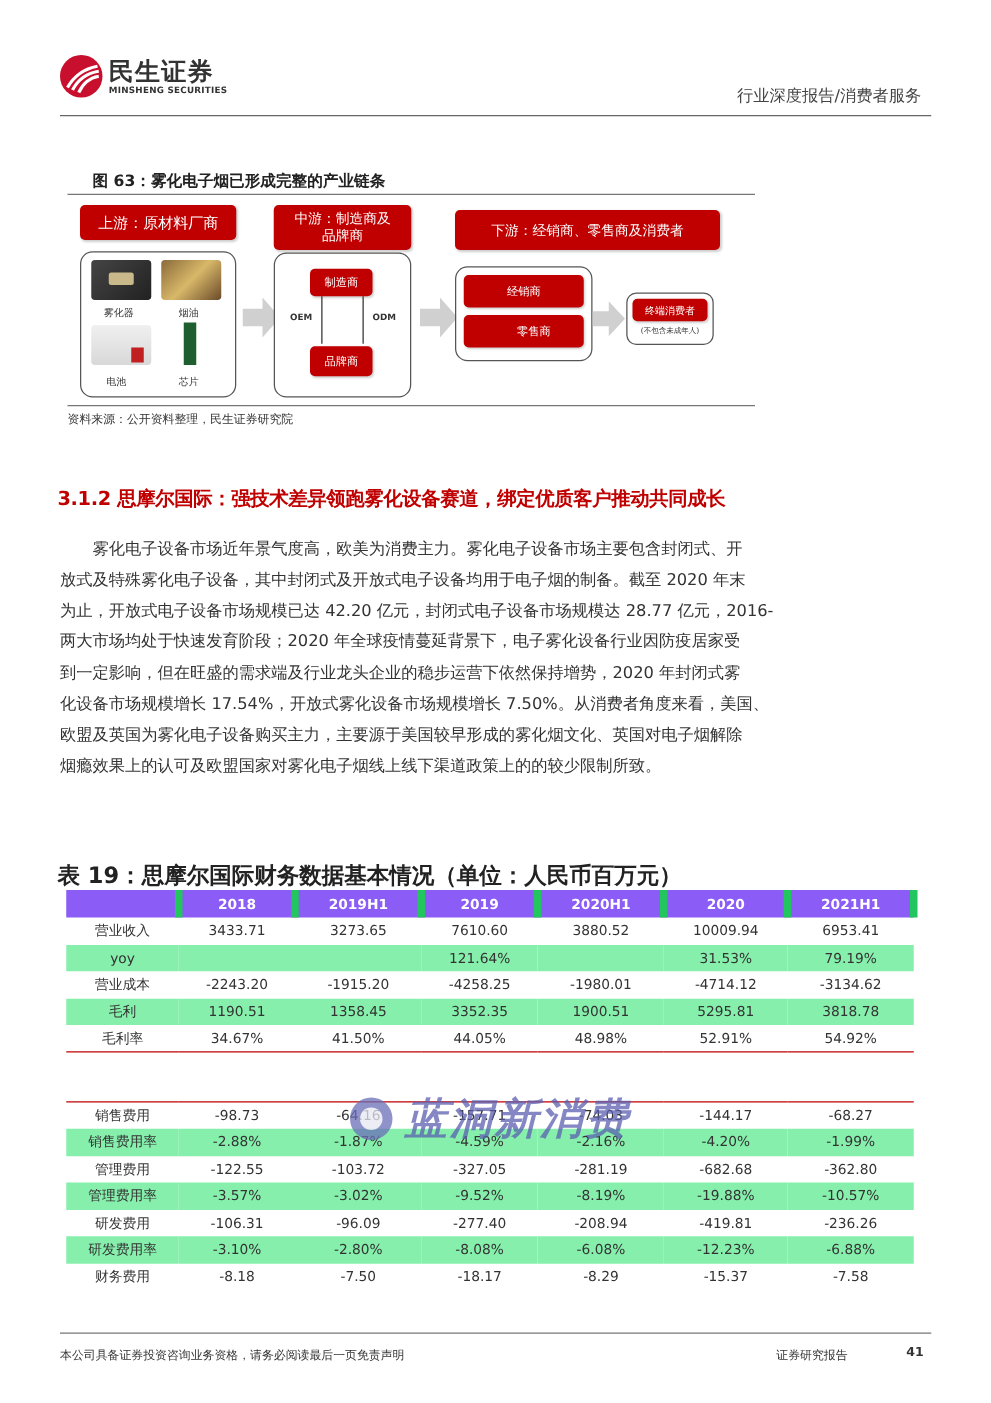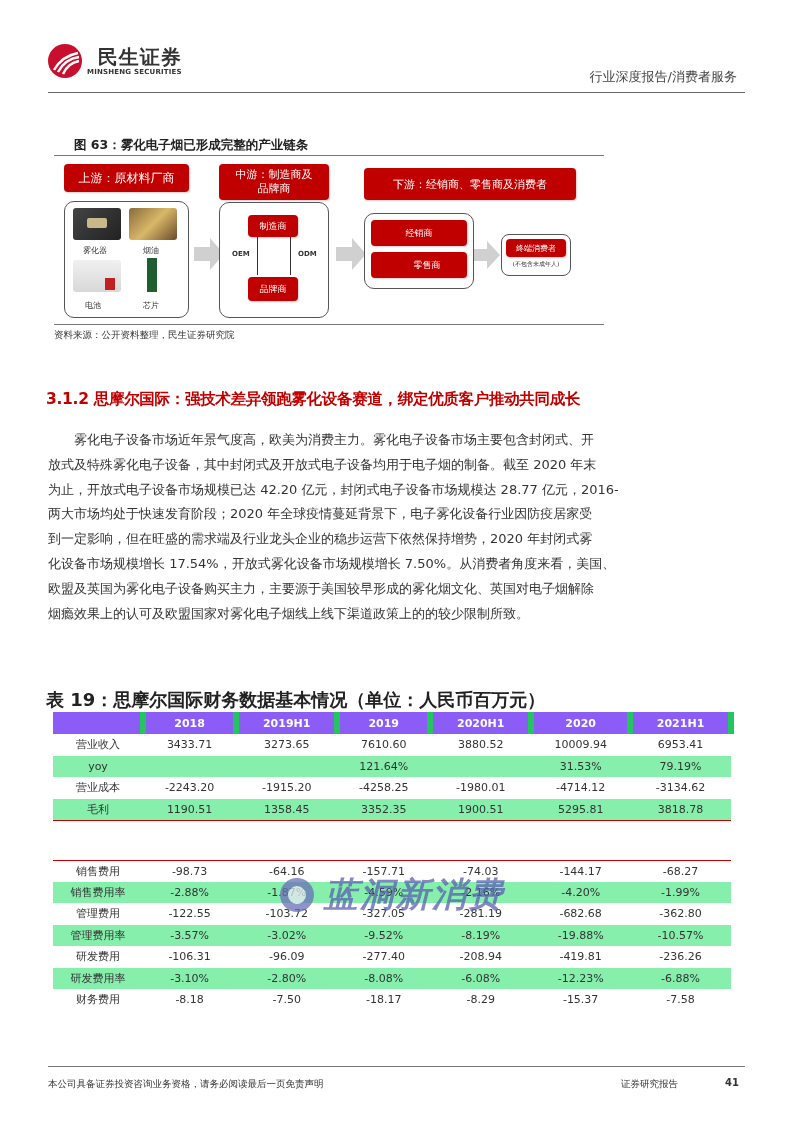--- a/index.html
+++ b/index.html
@@ -1,20 +1,20 @@
 <!DOCTYPE html>
 <html><head>
 <meta charset="utf-8">
 <style>
   * { box-sizing: border-box; margin: 0; padding: 0; }
   html, body { width: 793px; height: 1122px; background: #ffffff; }
   body { position: relative; font-family: "DejaVu Sans", "Liberation Sans", sans-serif; color: #333; overflow: hidden; }
 
   
-  .header { position: absolute; left: 48px; top: 44px; width: 697px; height: 50px; text-align: right; }
+  .header { position: absolute; left: 48px; top: 44px; width: 697px; height: 50px; }
   .logo { position: absolute; left: 0; top: 0; display: flex; align-items: center; }
   .logo-mark { width: 34px; height: 34px; border-radius: 50%; background: #c8102e; position: relative; overflow: hidden; }
   .logo-mark svg { position: absolute; left: 0; top: 0; }
   .logo-text { margin-left: 5px; }
   .logo-cn { font-size: 20px; font-weight: bold; color: #333; letter-spacing: 1px; line-height: 22px; }
   .logo-en { font-size: 7px; font-weight: bold; color: #333; letter-spacing: 0.2px; line-height: 9px; }
   .header-right { position: absolute; right: 8px; top: 24px; font-size: 13px; color: #444; }
   .header-line { position: absolute; left: 48px; top: 92px; width: 697px; height: 1px; background: #666; }
 
   
@@ -214,20 +214,29 @@
     </tr>
     <tr class="shade">
       <td class="rowlabel">毛利</td>
       <td>1190.51</td>
       <td>1358.45</td>
       <td>3352.35</td>
       <td>1900.51</td>
       <td>5295.81</td>
       <td>3818.78</td>
     </tr>
+    <tr>
+      <td class="rowlabel">毛利率</td>
+      <td>34.67%</td>
+      <td>41.50%</td>
+      <td>44.05%</td>
+      <td>48.98%</td>
+      <td>52.91%</td>
+      <td>54.92%</td>
+    </tr>
     <tr class="sep">
       <td colspan="7"></td>
     </tr>
     <tr>
       <td class="rowlabel">销售费用</td>
       <td>-98.73</td>
       <td>-64.16</td>
       <td>-157.71</td>
       <td>-74.03</td>
       <td>-144.17</td>

